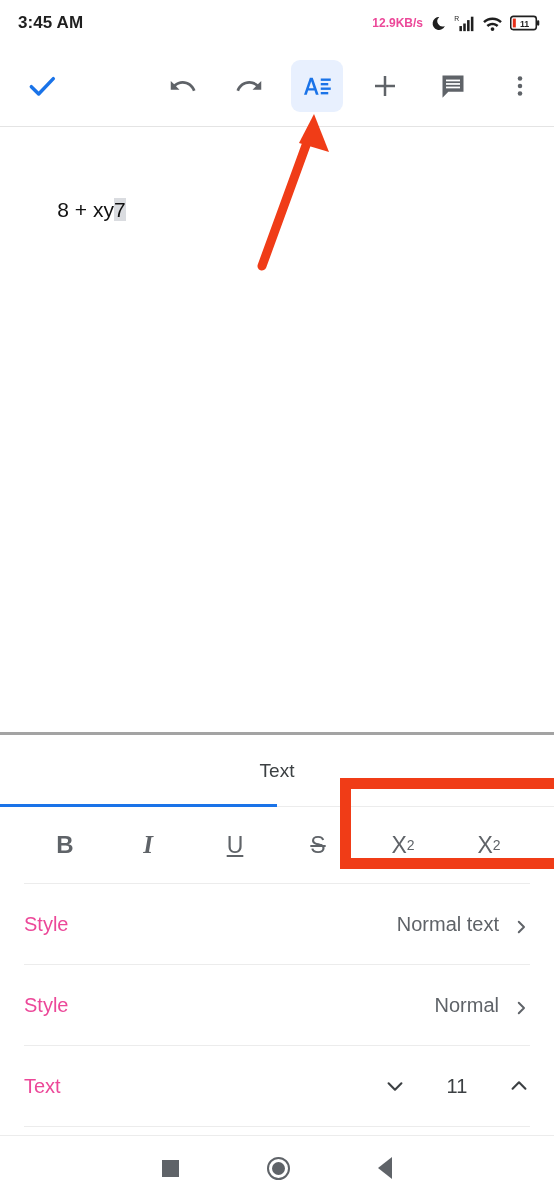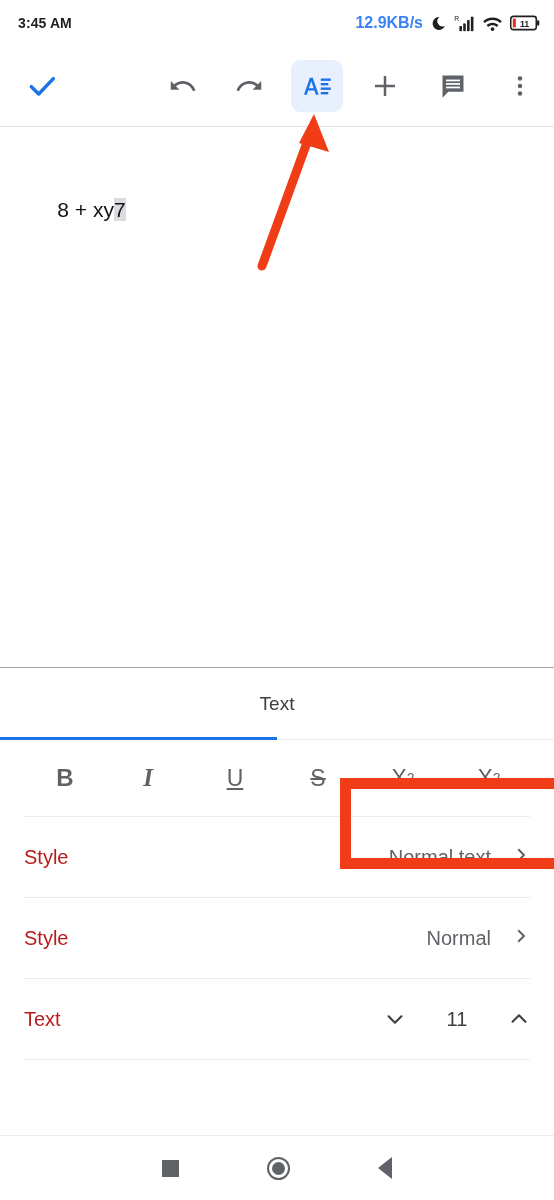--- a/index.html
+++ b/index.html
@@ -11,23 +11,23 @@
     overflow:hidden;
   }
 
   
   .status-bar {
     height:46px;
     display:flex; align-items:center;
     padding:0 14px 0 18px;
     background:#ffffff;
   }
-  .status-time { font-size:14px; font-weight:bold; color:#1f1f1f; letter-spacing:.1px; }
+  .status-time { font-size:17px; font-weight:bold; color:#1f1f1f; letter-spacing:.1px; }
   .status-right { margin-left:auto; display:flex; align-items:center; gap:7px; }
-  .net-speed { font-size:16px; font-weight:bold; color:#3b82f6; }
+  .net-speed { font-size:12px; font-weight:bold; color:#ec4899; }
   .status-icon { display:flex; align-items:center; }
 
   
   .toolbar {
     height:81px;
     background:#ffffff;
     border-bottom:1px solid #e4e4e4;
     position:relative;
   }
   .tb-btn {
@@ -58,24 +58,24 @@
   .doc-line {
     font-size:21px; color:#111111;
     line-height:1.2;
     margin-bottom:39px;
     white-space:pre;
   }
   .sel-highlight { background:#dadce0; }
 
   
   .format-panel {
-    position:absolute; left:0; right:0; top:667px;
+    position:absolute; left:0; right:0; top:732px;
     height:435px;
     background:#ffffff;
-    border-top:1px solid #a3a3a3;
+    border-top:3px solid #a3a3a3;
   }
   .tab-row { height:72px; display:flex; position:relative; }
   .tab {
     flex:1; display:flex; align-items:center; justify-content:center;
     font-size:19px; color:#5f6368; cursor:pointer;
   }
   .tab.active { color:#3c4043; }
   .tab-underline {
     position:absolute; bottom:0; left:0;
     width:50%; height:3px; background:#1a73e8;
@@ -104,22 +104,22 @@
   .sbtn sub { font-size:14px; }
 
   .divider { height:1px; background:#ececec; margin:0 24px; }
 
   .opt-row {
     height:80px;
     display:flex; align-items:center;
     padding:0 24px;
     cursor:pointer;
   }
-  .opt-label { font-size:20px; color:#b91c1c; }
-  .opt-right { margin-left:auto; display:flex; align-items:flex-start; gap:21px; }
+  .opt-label { font-size:20px; color:#ec4899; }
+  .opt-right { margin-left:auto; display:flex; align-items:flex-end; gap:13px; }
   .opt-value { font-size:20px; color:#5f6368; }
   .chev { display:flex; align-items:center; }
 
   .size-right { margin-left:auto; display:flex; align-items:center; gap:38px; }
   .size-value { font-size:20px; color:#3c4043; min-width:26px; text-align:center; }
 
   .color-swatch {
     width:46px; height:46px; border-radius:50%;
     background:#000000; border:1px solid #e0e0e0;
   }

